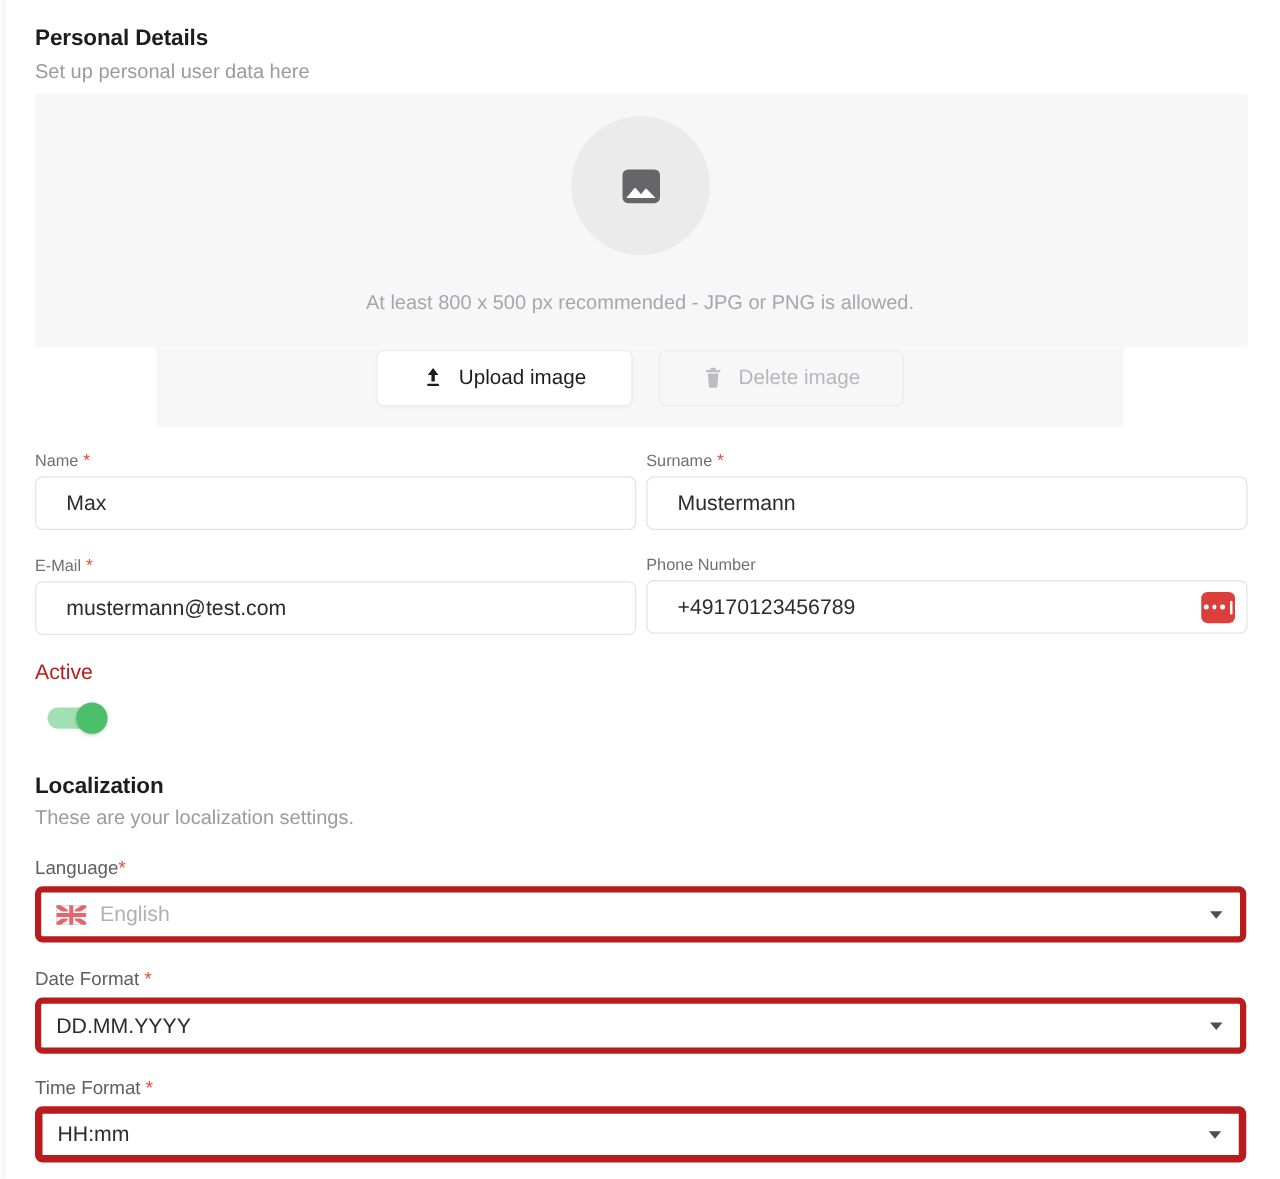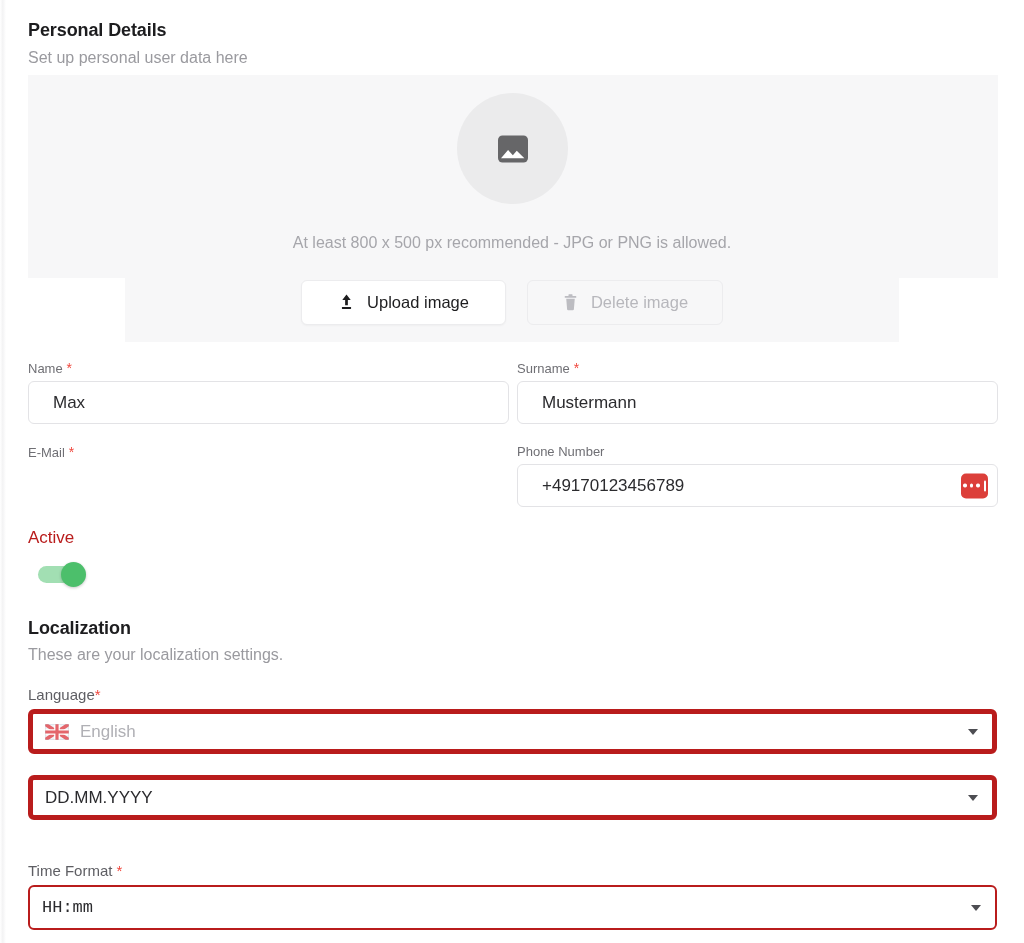--- a/index.html
+++ b/index.html
@@ -141,22 +141,21 @@
   .select-ctrl {
     width: 100%; height: 45px;
     border: 5px solid #b91c1c; border-radius: 6px;
     background: #ffffff;
     display: flex; align-items: center;
     padding: 0 12px;
     font-size: 17px; color: #2b2b2e;
     position: relative; cursor: pointer;
   }
   .select-ctrl.focused {
-    border: 2px solid #b91c1c;
-    font-family: Liberation Mono, monospace;
+    border: 6px solid #b91c1c;
   }
   .select-ctrl .placeholderish { color: #b0b0b5; }
   .caret {
     position: absolute; right: 14px; top: 50%; transform: translateY(-50%);
     width: 0; height: 0;
     border-left: 5.5px solid transparent;
     border-right: 5.5px solid transparent;
     border-top: 6px solid #4d4d52;
   }
   .flag {
@@ -222,20 +221,23 @@
     </span>
     <div class="ctrl">
       <span class="val">Mustermann</span>
     </div>
   </div>
 
   <div class="field" style="left:28px; top:444px; width:481px;">
     <span class="flabel">
       <span>E-Mail</span><span class="req"> *</span>
     </span>
+    <div class="ctrl">
+      <span class="val">mustermann@test.com</span>
+    </div>
   </div>
 
   <div class="field" style="left:517px; top:444px; width:481px;">
     <span class="flabel">Phone Number</span>
     <div class="ctrl">
       <span class="val">+49170123456789</span>
       <span class="phone-badge">
         <i></i>
         <i></i>
         <i></i>
@@ -264,20 +266,23 @@
         <path d="M30 0v40M0 20h60" stroke="#ffffff" stroke-width="14"></path>
         <path d="M30 0v40M0 20h60" stroke="#e4656b" stroke-width="8"></path>
         <rect x="0" y="0" width="60" height="40" fill="none" stroke="#b9c0cc" stroke-width="1.5"></rect>
       </svg>
       <span class="val placeholderish">English</span>
       <span class="caret"></span>
     </div>
   </div>
 
   <div class="field" style="left:28px; top:775px; width:969px;">
+    <span class="select-label">
+      <span>Date Format</span><span class="req"> *</span>
+    </span>
     <div class="select-ctrl">
       <span class="val">DD.MM.YYYY</span>
       <span class="caret"></span>
     </div>
   </div>
 
   <div class="field" style="left:28px; top:862px; width:969px;">
     <span class="select-label">
       <span>Time Format</span><span class="req"> *</span>
     </span>

